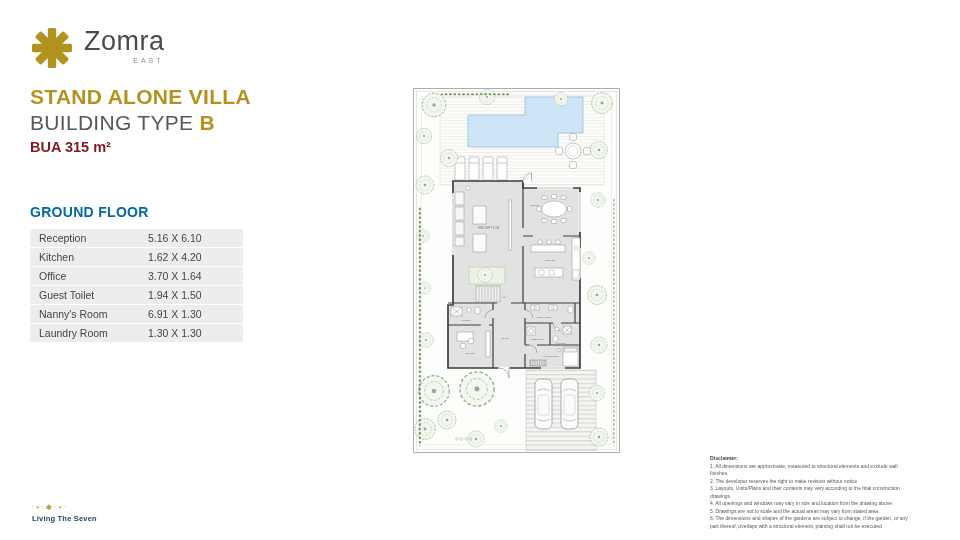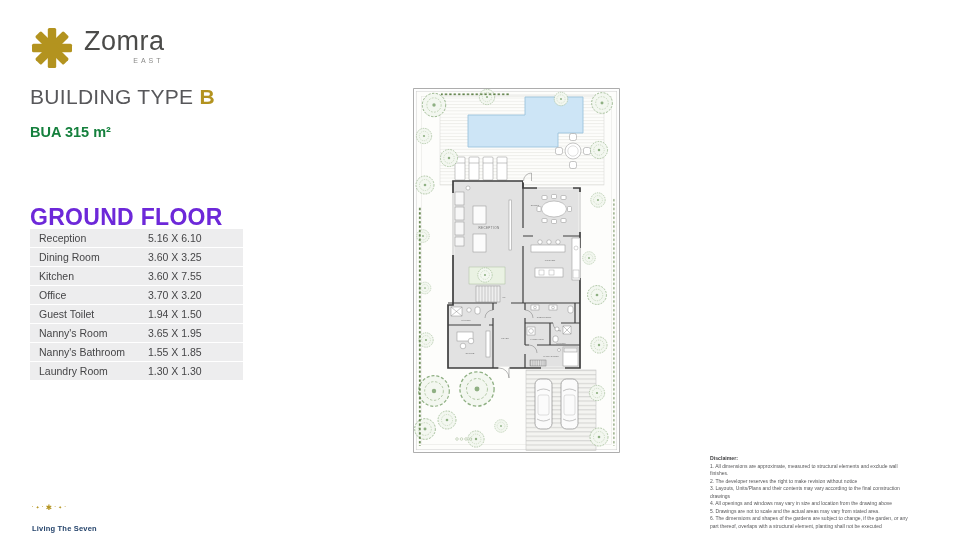--- a/index.html
+++ b/index.html
@@ -11,24 +11,24 @@
   .logo-mark{width:44px;height:44px;}
   .logo-text{margin-left:10px;margin-top:2px;}
   .logo-name{font-size:27px;color:#4b4b49;font-weight:500;letter-spacing:.5px;line-height:1;}
   .logo-sub{font-size:7px;color:#8a8a88;letter-spacing:3px;text-align:right;margin-top:2px;padding-right:1px;}
 
   
   .title-block{position:absolute;left:30px;top:84px;}
   .title1{font-size:21px;font-weight:600;color:#b3931f;letter-spacing:.3px;line-height:1.25;}
   .title2{font-size:21px;font-weight:500;color:#57575a;letter-spacing:.3px;line-height:1.25;}
   .title2 .hl{color:#b3931f;font-weight:600;}
-  .title3{font-size:14.5px;font-weight:600;color:#15803d;margin-top:14px;}
-
-  
-  .section-heading{position:absolute;left:30px;top:204px;font-size:23px;font-weight:600;color:#6d28d9;letter-spacing:.3px;}
+  .title3{font-size:14.5px;font-weight:600;color:#7f1d1d;margin-top:2px;}
+
+  
+  .section-heading{position:absolute;left:30px;top:204px;font-size:14px;font-weight:600;color:#0369a1;letter-spacing:.3px;}
   .dim-table{position:absolute;left:30px;top:229px;width:213px;}
   .dim-row{position:relative;height:18px;margin-bottom:1px;background:#ededee;display:flex;align-items:center;font-size:10.5px;color:#454547;}
   .dim-room{padding-left:9px;}
   .dim-val{position:absolute;left:118px;text-align:right;}
 
   
   .plan{position:absolute;left:413px;top:88px;width:207px;height:365px;}
   .plan svg{display:block;}
   .plan text{font-family:"Liberation Sans",sans-serif;fill:#6b6b6b;}
 
@@ -38,21 +38,21 @@
 
   
   .footer{position:absolute;left:32px;top:504px;}
   .stars{display:flex;align-items:center;gap:2.5px;height:8px;}
   .star::before{content:"\2726";} 
   .star{font-size:4.5px;color:#b3931f;line-height:1;}
   .star.small::before{content:"\2022";}
   .star.small{font-size:3.5px;color:#c8ad55;}
   .star.big::before{content:"\2731";}
   .star.big{font-size:7.5px;}
-  .tagline{font-size:7.5px;font-weight:700;color:#24436b;margin-top:12px;letter-spacing:.2px;}
+  .tagline{font-size:7.5px;font-weight:700;color:#24436b;margin-top:2px;letter-spacing:.2px;}
 </style>
 </head>
 <body>
 
 <div id="page">
 
   <div class="logo">
     <svg class="logo-mark" viewBox="0 0 44 44">
       <g transform="translate(22,22)" fill="#b3931f">
         <rect x="-4.2" y="-20" width="8.4" height="40" rx="1.5"></rect>
@@ -61,53 +61,46 @@
         <rect x="-4.2" y="-20" width="8.4" height="40" rx="1.5" transform="rotate(135)"></rect>
       </g>
     </svg>
     <div class="logo-text">
       <div class="logo-name">Zomra</div>
       <div class="logo-sub">EAST</div>
     </div>
   </div>
 
   <div class="title-block">
+    <div class="title1">STAND ALONE VILLA</div>
     <div class="title2"><span>BUILDING TYPE </span><span class="hl">B</span></div>
     <div class="title3">BUA 315 m²</div>
   </div>
 
   <div class="section-heading">GROUND FLOOR</div>
   <div class="dim-table">
     <div class="dim-row">
         <span class="dim-room">Reception</span>
         <span class="dim-val">5.16 X 6.10</span>
       </div>
     <div class="dim-row">
-        <span class="dim-room">Dining Room</span>
-        <span class="dim-val">3.60 X 3.25</span>
-      </div>
-    <div class="dim-row">
         <span class="dim-room">Kitchen</span>
-        <span class="dim-val">3.60 X 7.55</span>
+        <span class="dim-val">1.62 X 4.20</span>
       </div>
     <div class="dim-row">
         <span class="dim-room">Office</span>
-        <span class="dim-val">3.70 X 3.20</span>
+        <span class="dim-val">3.70 X 1.64</span>
       </div>
     <div class="dim-row">
         <span class="dim-room">Guest Toilet</span>
         <span class="dim-val">1.94 X 1.50</span>
       </div>
     <div class="dim-row">
         <span class="dim-room">Nanny's Room</span>
-        <span class="dim-val">3.65 X 1.95</span>
-      </div>
-    <div class="dim-row">
-        <span class="dim-room">Nanny's Bathroom</span>
-        <span class="dim-val">1.55 X 1.85</span>
+        <span class="dim-val">6.91 X 1.30</span>
       </div>
     <div class="dim-row">
         <span class="dim-room">Laundry Room</span>
         <span class="dim-val">1.30 X 1.30</span>
       </div>
   </div>
 
   <div class="plan">
   <svg width="207" height="365" viewBox="0 0 207 365">
     <defs>

